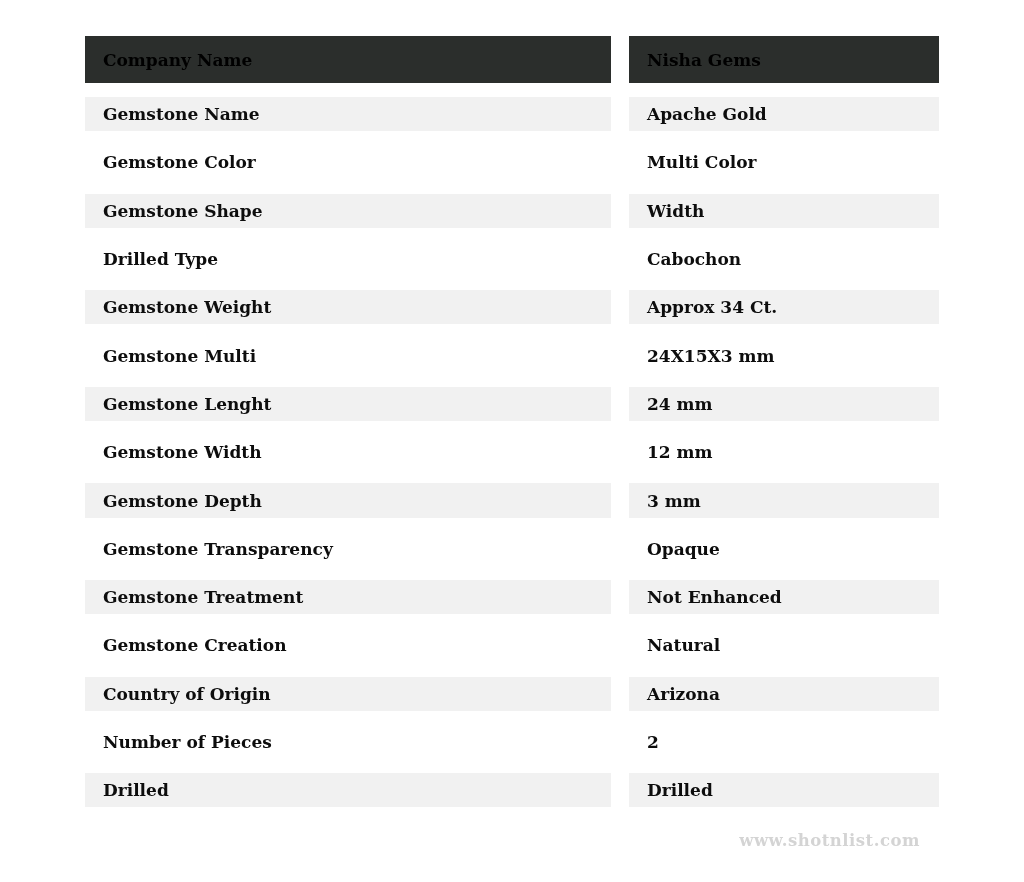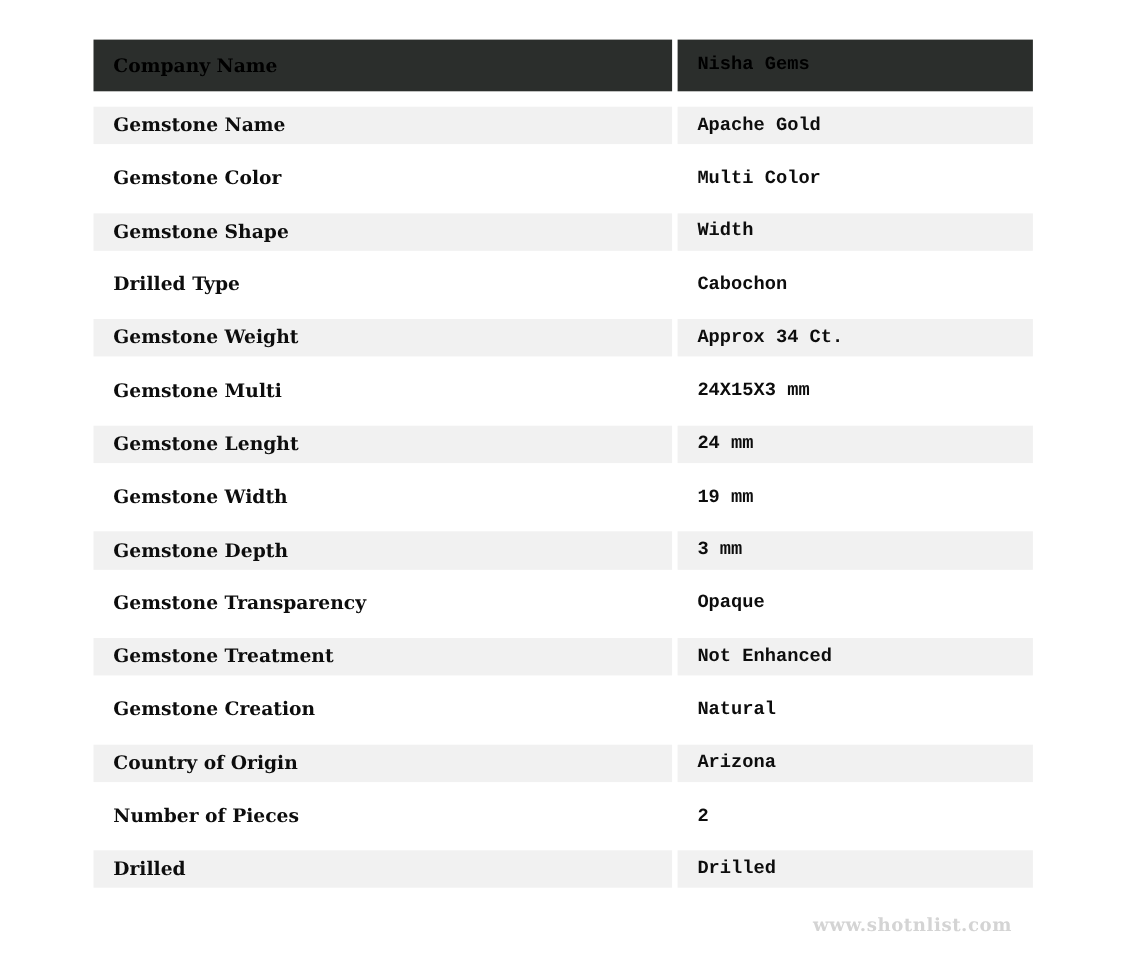--- a/index.html
+++ b/index.html
@@ -13,39 +13,39 @@
     overflow: hidden;
   }
   .spec-table {
     position: absolute;
     left: 85px;
     top: 36px;
     width: 854px;
   }
   .row {
     display: flex;
-    gap: 5px;              
+    gap: 18px;              
     height: 48.3px;
   }
   .row.header-row {
     height: 47px;
   }
   .cell {
     display: flex;
     align-items: center;
     box-sizing: border-box;
     padding-left: 18px;
     font-weight: bold;
     font-size: 17px;
     color: var(--text, #0d0d0d);
     overflow: hidden;
     white-space: nowrap;
   }
   .cell.label { width: 526px; }
-  .cell.value { flex: 1; font-family: Liberation Mono, monospace; }
+  .cell.value { flex: 1; }
   .header-row .cell {
     background: var(--header-bg, #2b2e2c);
     color: var(--header-text, #000000);
   }
   .body-row .cell { background: var(--row-bg, #ffffff); margin-top: 14px; }
   .body-row.alt .cell { background: var(--row-alt-bg, #f1f1f1); }
   .watermark {
     position: absolute;
     top: 831px;
     right: 104px;
@@ -87,21 +87,21 @@
       <div class="row body-row">
         <div class="cell label">Gemstone Multi</div>
         <div class="cell value">24X15X3 mm</div>
       </div>
       <div class="row body-row alt">
         <div class="cell label">Gemstone Lenght</div>
         <div class="cell value">24 mm</div>
       </div>
       <div class="row body-row">
         <div class="cell label">Gemstone Width</div>
-        <div class="cell value">19 mm</div>
+        <div class="cell value">12 mm</div>
       </div>
       <div class="row body-row alt">
         <div class="cell label">Gemstone Depth</div>
         <div class="cell value">3 mm</div>
       </div>
       <div class="row body-row">
         <div class="cell label">Gemstone Transparency</div>
         <div class="cell value">Opaque</div>
       </div>
       <div class="row body-row alt">

